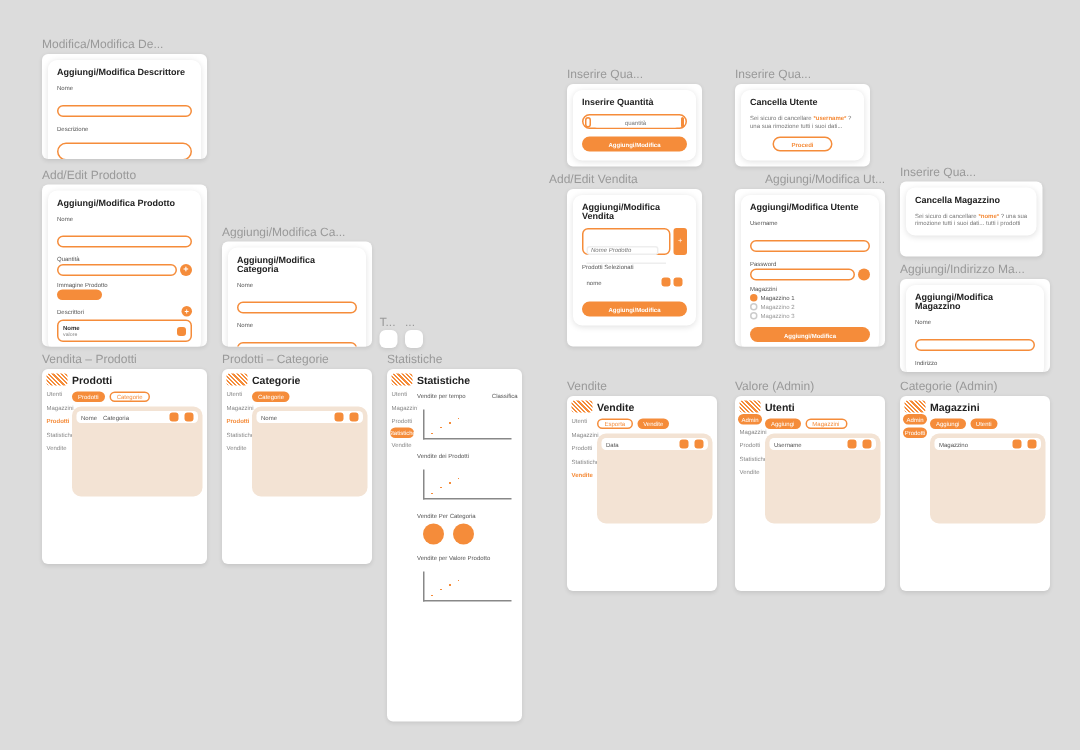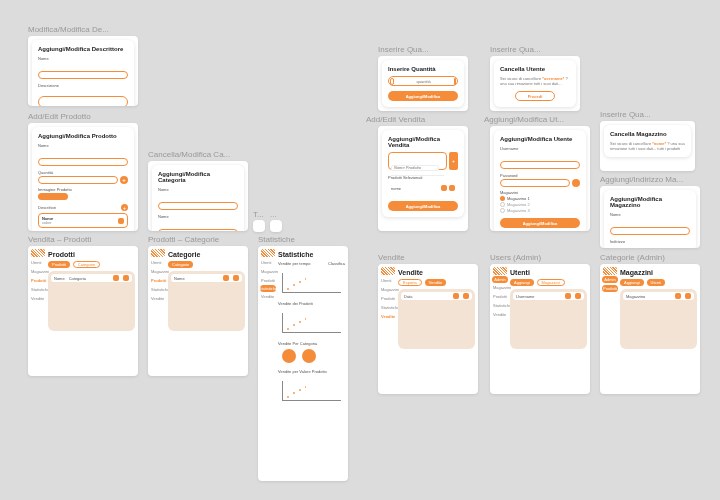--- a/index.html
+++ b/index.html
@@ -105,21 +105,21 @@
         <span>Nome</span>
         <span>Categoria</span>
         <span style="flex:1"></span>
         <div class="sq-btn" style="width:6px;height:6px"></div>
         <div class="sq-btn" style="width:6px;height:6px"></div>
       </div>
     </div>
   </div>
 </div>
 
-<div class="ab-title" style="left:148px;top:150px;width:100px">Cancella/Modifica Ca...</div>
+<div class="ab-title" style="left:148px;top:150px;width:100px">Aggiungi/Modifica Ca...</div>
 <div class="artboard" style="left:148px;top:161px;width:100px;height:70px;">
   <div class="card" style="margin:4px;">
     <div class="card-title">Aggiungi/Modifica Categoria</div>
     <div class="field-label">Nome</div>
     <input class="field-input" style="">
     <div class="field-label">Nome</div>
     <input class="field-input" style="">
     
   </div>
 </div>
@@ -253,21 +253,21 @@
     <div class="card-title">Cancella Utente</div>
     <div class="warn-text">
       <span>Sei sicuro di cancellare</span>
       <span class="hl">*username*</span>
       <span>? una sua rimozione tutti i suoi dati...</span>
     </div>
     <div class="pill-outline" style="margin-top:5px;width:40px;margin-left:auto;margin-right:auto">Procedi</div>
   </div>
 </div>
 
-<div class="ab-title" style="left:484px;top:115px;width:100px">Aggiungi/Modifica Ut...</div>
+<div class="ab-title" style="left:510px;top:115px;width:100px">Aggiungi/Modifica Ut...</div>
 <div class="artboard" style="left:490px;top:126px;width:100px;height:105px;">
   <div class="card" style="margin:4px;">
     <div class="card-title">Aggiungi/Modifica Utente</div>
     <div class="field-label">Username</div>
     <input class="field-input" style="">
     <div class="field-label">Password</div>
     <div class="row">
       <input class="field-input" style="flex: 1 1 0%;">
       <div class="circle-btn"></div>
     </div>
@@ -281,21 +281,21 @@
         <span style="font-size:4px;color:#999">Magazzino 2</span>
       </div>
     <div class="row" style="gap:2px;margin-top:1px">
         <span style="width:5px;height:5px;border-radius:50%;border:0.5px solid #ccc"></span>
         <span style="font-size:4px;color:#999">Magazzino 3</span>
       </div>
     <div class="pill-btn" style="margin-top:5px">Aggiungi/Modifica</div>
   </div>
 </div>
 
-<div class="ab-title" style="left:490px;top:253px;width:80px">Users (Admin)</div>
+<div class="ab-title" style="left:490px;top:253px;width:80px">Valore (Admin)</div>
 <div class="artboard" style="left:490px;top:264px;width:100px;height:130px;">
   <div class="logo"></div>
   <div class="sidebar">
     <div class="side-pill">Admin</div>
     <div class="side-item">Magazzini</div>
     <div class="side-item">Prodotti</div>
     <div class="side-item">Statistiche</div>
     <div class="side-item">Vendite</div>
   </div>
   <div class="content">

